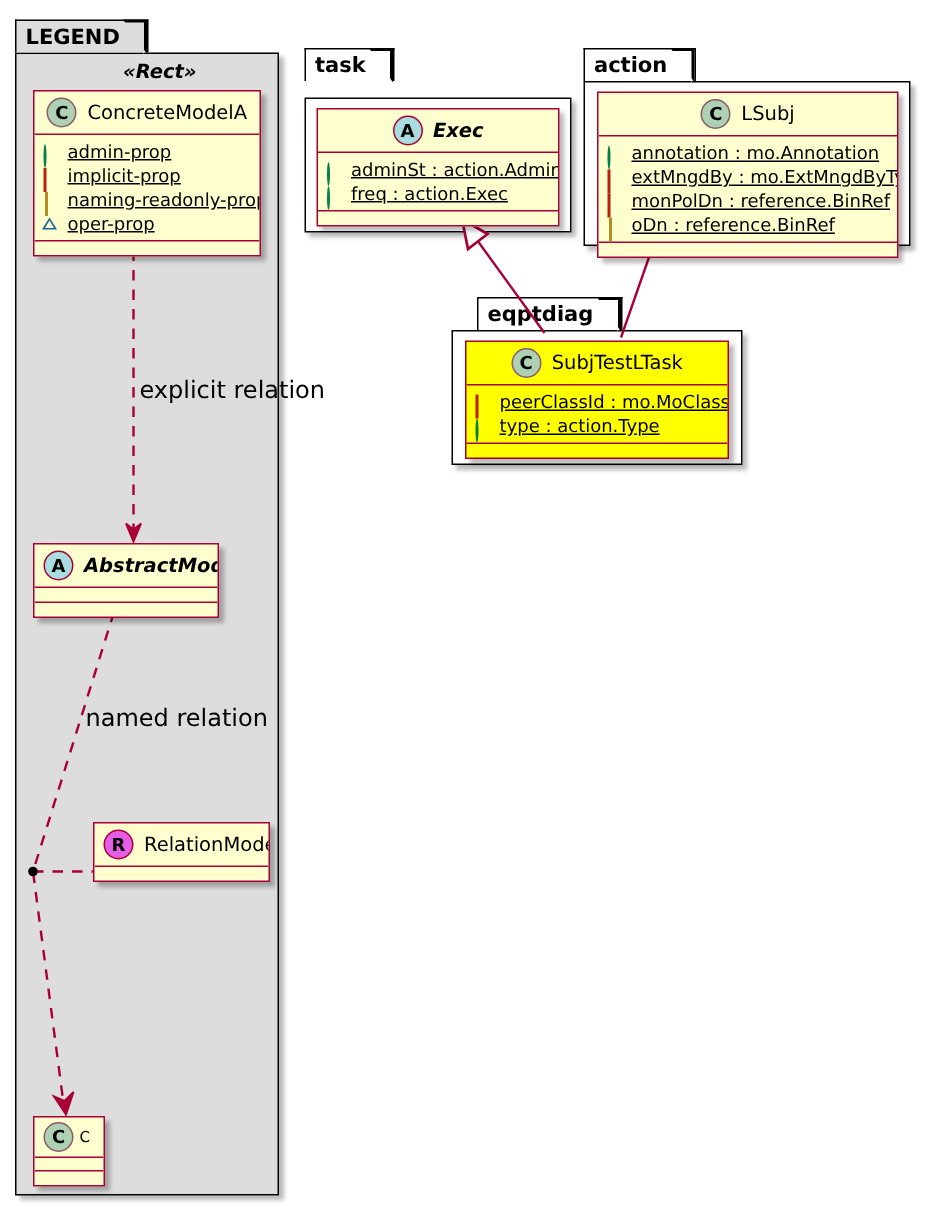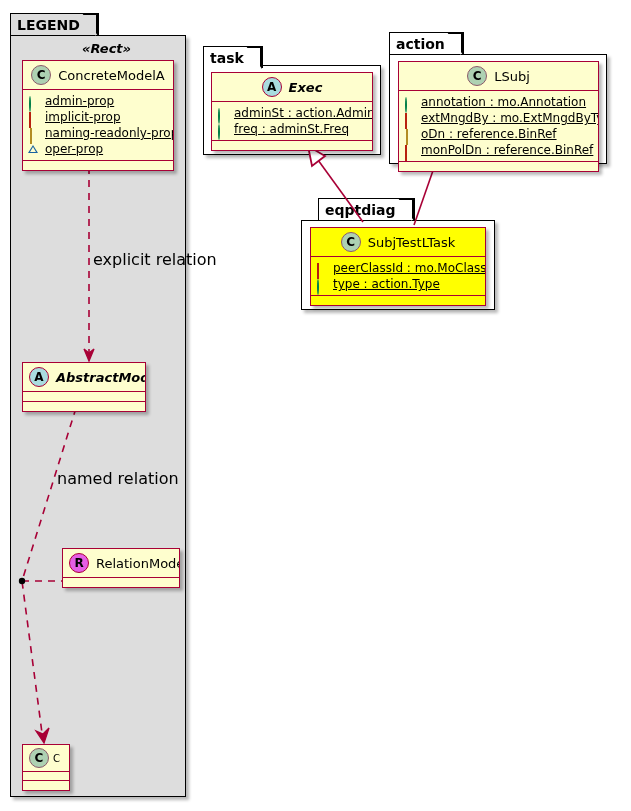--- a/index.html
+++ b/index.html
@@ -279,39 +279,39 @@
   <div class="cls" style="left:22px; top:744px; width:48px;">
     <div class="cls-head left" style="padding-left:6px; gap:4px; padding-top:3px; padding-bottom:3px;">
       <span class="badge badge-C2">C</span>
       <span class="cls-name" style="font-size:10px;">C</span>
     </div>
     <div class="cls-attrs" style="height:9px; padding:0;"></div>
     <div class="cls-foot"></div>
   </div>
 
   <div class="pkg pkg-white">
-    <div class="pkg-tab" style="left:203px; top:46px;">
+    <div class="pkg-tab" style="left:203px; top:32px;">
       <span>task</span>
     </div>
     <div class="pkg-body" style="left:203px; top:65px; width:178px; height:90px;"></div>
   </div>
 
   <div class="cls" style="left:211px; top:72px; width:162px;">
     <div class="cls-head">
       <span class="badge badge-A">A</span>
       <span class="cls-name italic">Exec</span>
     </div>
     <div class="cls-attrs">
       <div class="attr">
         <span class="vis"><span class="vis-circle"></span></span>
         <span class="attr-text">adminSt : action.AdminSt</span>
       </div>
       <div class="attr">
         <span class="vis"><span class="vis-circle"></span></span>
-        <span class="attr-text">freq : adminSt.Freq</span>
+        <span class="attr-text">freq : action.Exec</span>
       </div>
     </div>
     <div class="cls-foot"></div>
   </div>
 
   <div class="pkg pkg-white">
     <div class="pkg-tab" style="left:389px; top:32px;">
       <span>action</span>
     </div>
     <div class="pkg-body" style="left:389px; top:54px; width:218px; height:110px;"></div>
@@ -325,26 +325,26 @@
     <div class="cls-attrs">
       <div class="attr">
         <span class="vis"><span class="vis-circle"></span></span>
         <span class="attr-text">annotation : mo.Annotation</span>
       </div>
       <div class="attr">
         <span class="vis"><span class="vis-square"></span></span>
         <span class="attr-text">extMngdBy : mo.ExtMngdByType</span>
       </div>
       <div class="attr">
+        <span class="vis"><span class="vis-square"></span></span>
+        <span class="attr-text">monPolDn : reference.BinRef</span>
+      </div>
+      <div class="attr">
         <span class="vis"><span class="vis-diamond"></span></span>
         <span class="attr-text">oDn : reference.BinRef</span>
-      </div>
-      <div class="attr">
-        <span class="vis"><span class="vis-square"></span></span>
-        <span class="attr-text">monPolDn : reference.BinRef</span>
       </div>
     </div>
     <div class="cls-foot"></div>
   </div>
 
   <div class="pkg pkg-white">
     <div class="pkg-tab" style="left:318px; top:198px;">
       <span>eqptdiag</span>
     </div>
     <div class="pkg-body" style="left:301px; top:220px; width:194px; height:90px;"></div>

